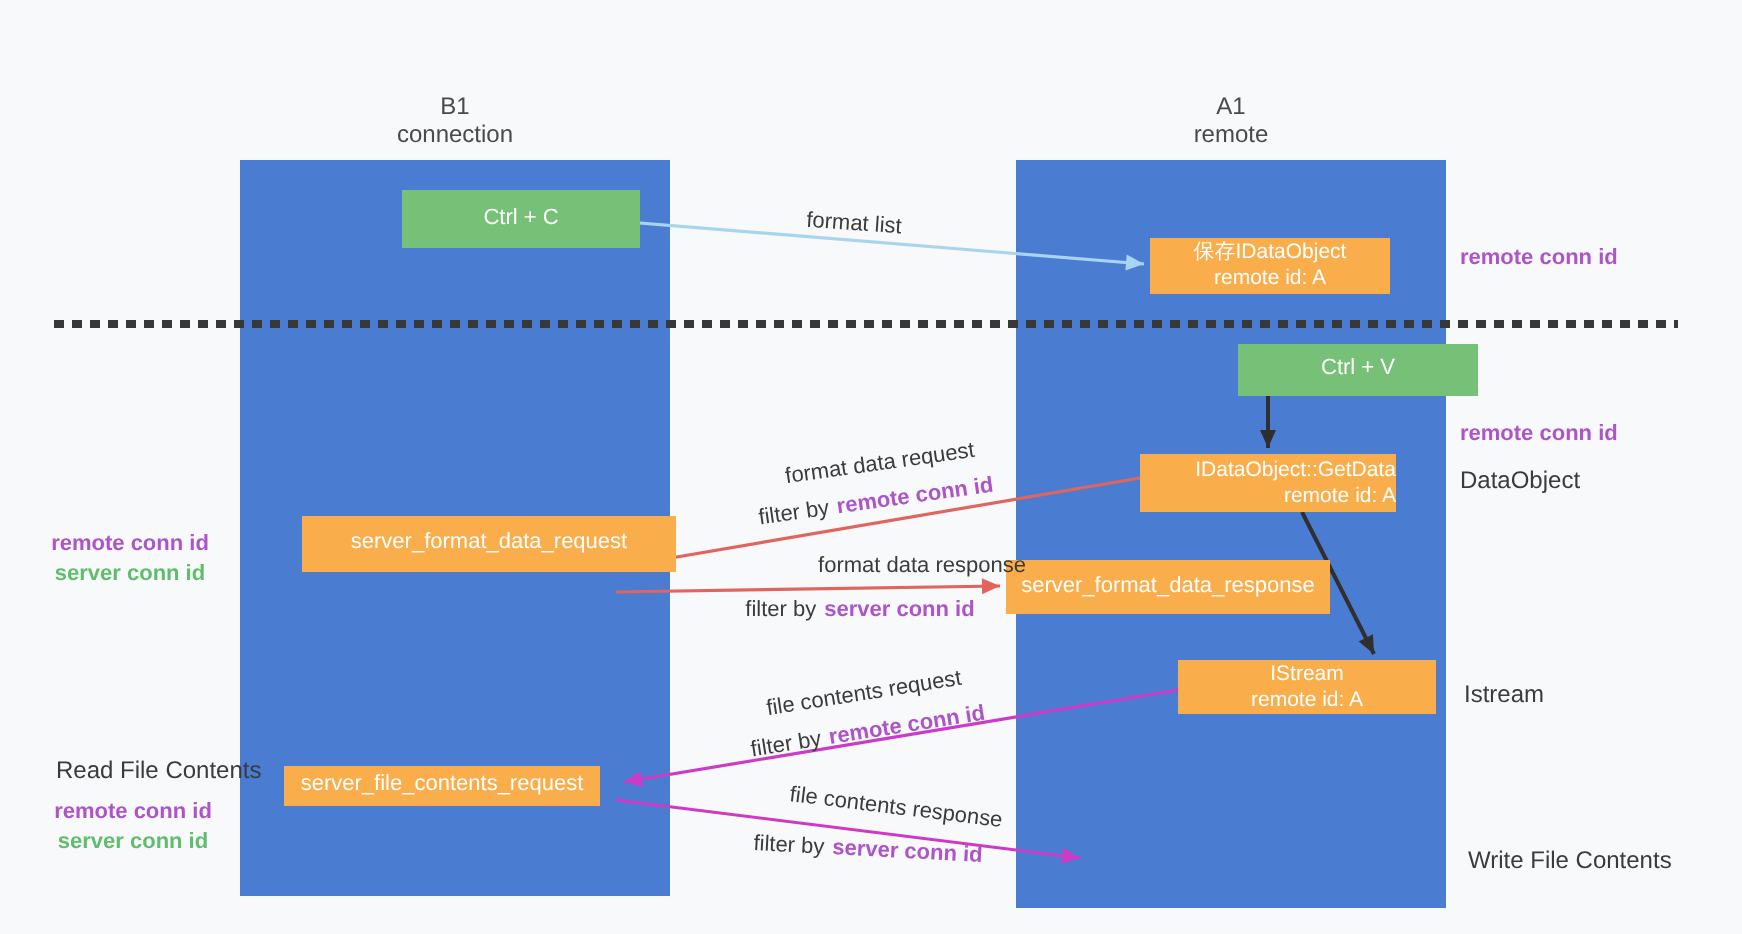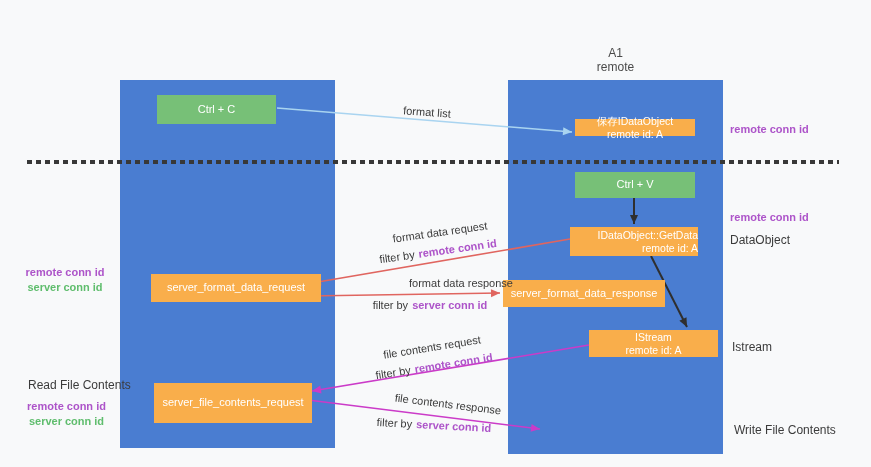--- a/index.html
+++ b/index.html
@@ -31,38 +31,42 @@
     position:absolute;left:27px;top:160px;width:812px;height:4px;z-index:2;
     background:repeating-linear-gradient(90deg,var(--dash-color,#383838) 0 5px,transparent 5px 9px);
   }
   svg.arrows{position:absolute;left:0;top:0;z-index:3;pointer-events:none;}
   .box{
     position:absolute;z-index:4;
     display:flex;flex-direction:column;align-items:center;justify-content:center;
     color:#fff;font-size:11px;line-height:1.2;text-align:center;white-space:nowrap;
   }
   .box.orange{background:var(--box-orange,#f9ae4b);}
-  .box.green{background:var(--box-green,#77c077);}
+  .box.green{background:var(--box-green,#77c077);margin-left:44px;}
   .box .l2{font-size:10.5px;}
   .lbl{
     position:absolute;z-index:5;font-size:11px;color:#3b3b3b;white-space:nowrap;
   }
   .center{transform:translate(-50%,-50%);}
   .filter-label{display:flex;gap:4px;align-items:baseline;}
   .purple{color:var(--purple-text,#ad54c9);font-weight:bold;}
   .greentxt{color:var(--green-text,#5fbd6d);font-weight:bold;}
   .side-black{position:absolute;z-index:5;font-size:12px;color:#3b3b3b;white-space:nowrap;}
   .side-stack{position:absolute;z-index:5;text-align:center;font-size:11px;line-height:1.35;white-space:nowrap;}
 </style>
 </head>
 <body>
 
 <div class="stage">
 
 
+  <div class="colhead" style="left:120px;width:215px;">
+    <div>B1</div>
+    <div>connection</div>
+  </div>
   <div class="colhead" style="left:508px;width:215px;">
     <div>A1</div>
     <div>remote</div>
   </div>
 
   <div class="lane" style="left:120px;height:368px;"></div>
   <div class="lane" style="left:508px;height:374px;"></div>
 
   <div class="dashline"></div>
 
@@ -94,48 +98,48 @@
       <g>
         <line x1="308" y1="400" x2="540" y2="429" stroke="#cb3bc8" stroke-width="1.6"></line>
         <polygon points="540,429 531.5656380479338,423.91457588184244 530.5733601712202,431.8527988955518" fill="#cb3bc8"></polygon>
       </g>
     </svg>
 
   <div class="box green" style="left:157px;top:95px;width:119px;height:29px;">
     <div>Ctrl + C</div>
   </div>
 
-  <div class="box orange" style="left:575px;top:119px;width:120px;height:17px;">
+  <div class="box orange" style="left:575px;top:119px;width:120px;height:28px;">
     <div class="l2">保存IDataObject</div>
     <div class="l2">remote id: A</div>
   </div>
 
   <div class="box green" style="left:575px;top:172px;width:120px;height:26px;">
     <div>Ctrl + V</div>
   </div>
 
   <div class="box orange" style="left:570px;top:227px;width:128px;height:29px;align-items:flex-end;">
     <div class="l2">IDataObject::GetData</div>
     <div class="l2">remote id: A</div>
   </div>
 
-  <div class="box orange" style="left:151px;top:274px;width:170px;height:28px;">
+  <div class="box orange" style="left:151px;top:258px;width:187px;height:28px;">
     <div>server_format_data_request</div>
   </div>
 
   <div class="box orange" style="left:503px;top:280px;width:162px;height:27px;">
     <div>server_format_data_response</div>
   </div>
 
   <div class="box orange" style="left:589px;top:330px;width:129px;height:27px;">
     <div class="l2">IStream</div>
     <div class="l2">remote id: A</div>
   </div>
 
-  <div class="box orange" style="left:154px;top:383px;width:158px;height:40px;">
+  <div class="box orange" style="left:142px;top:383px;width:158px;height:20px;">
     <div>server_file_contents_request</div>
   </div>
 
 
   <div class="lbl center" style="left:427px;top:112px;transform:translate(-50%,-50%) rotate(4deg);">format list</div>
 
   <div class="lbl center" style="left:440px;top:232px;transform:translate(-50%,-50%) rotate(-8deg);">format data request</div>
 
   <div class="lbl center filter-label" style="left:438px;top:251px;transform:translate(-50%,-50%) rotate(-8deg);">
     <span>filter by</span>

